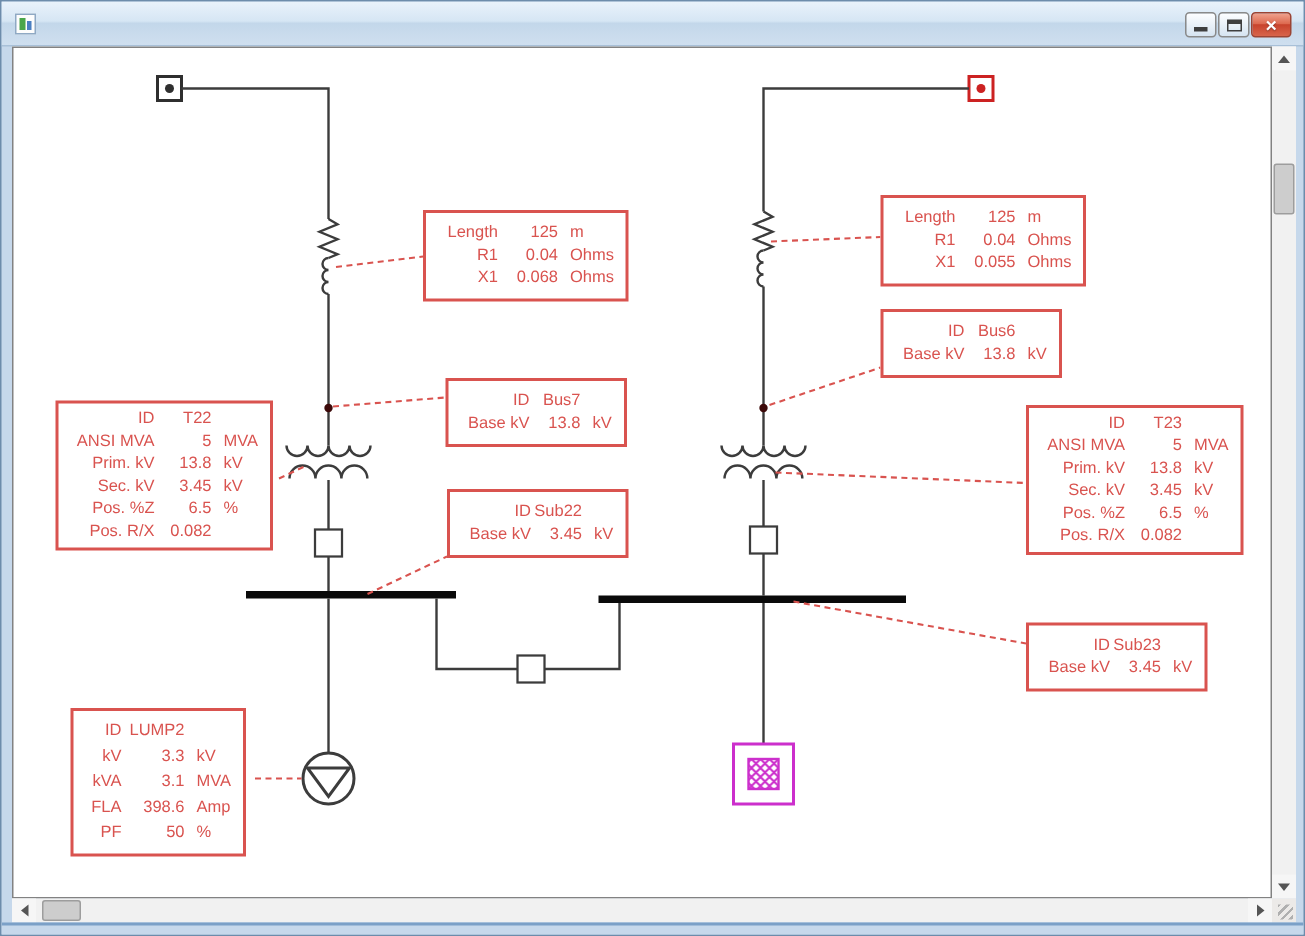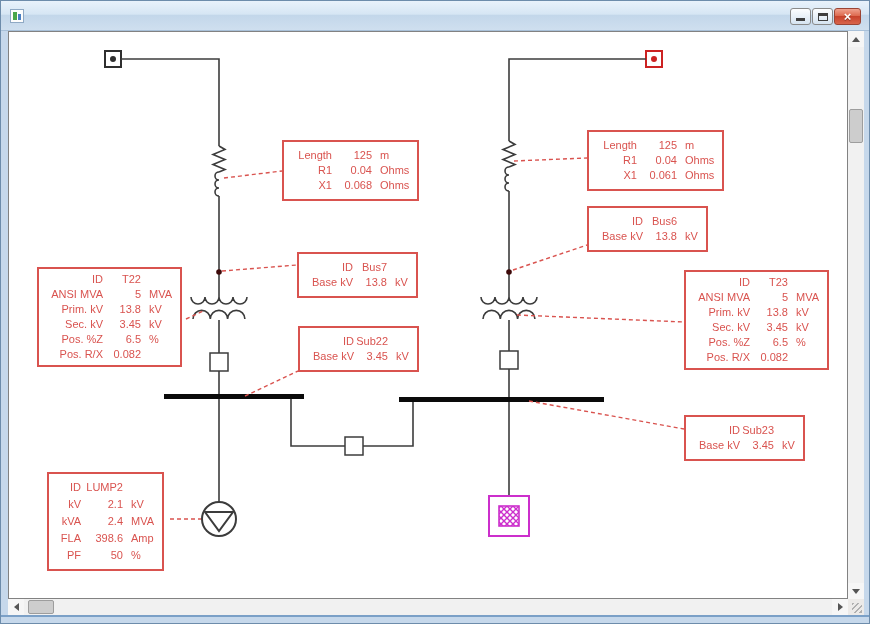--- a/index.html
+++ b/index.html
@@ -171,21 +171,21 @@
           <span class="co-v">125</span>
           <span class="co-u">m</span>
         </div>
       <div class="co-row">
           <span class="co-l">R1</span>
           <span class="co-v">0.04</span>
           <span class="co-u">Ohms</span>
         </div>
       <div class="co-row">
           <span class="co-l">X1</span>
-          <span class="co-v">0.061</span>
+          <span class="co-v">0.055</span>
           <span class="co-u">Ohms</span>
         </div>
     </div>
 
     <div class="callout busbox" style="left:288px;top:220px">
       <div class="co-row">
           <span class="co-l">ID</span>
           <span class="co-v">Bus7</span>
           <span class="co-u"></span>
         </div>
@@ -302,26 +302,26 @@
     </div>
 
     <div class="callout lumpbox" style="left:38px;top:440px">
       <div class="co-row">
           <span class="co-l">ID</span>
           <span class="co-v">LUMP2</span>
           <span class="co-u"></span>
         </div>
       <div class="co-row">
           <span class="co-l">kV</span>
-          <span class="co-v">2.1</span>
+          <span class="co-v">3.3</span>
           <span class="co-u">kV</span>
         </div>
       <div class="co-row">
           <span class="co-l">kVA</span>
-          <span class="co-v">2.4</span>
+          <span class="co-v">3.1</span>
           <span class="co-u">MVA</span>
         </div>
       <div class="co-row">
           <span class="co-l">FLA</span>
           <span class="co-v">398.6</span>
           <span class="co-u">Amp</span>
         </div>
       <div class="co-row">
           <span class="co-l">PF</span>
           <span class="co-v">50</span>

